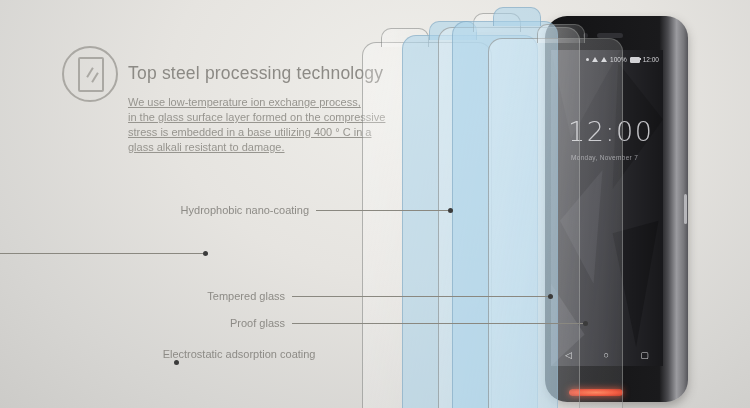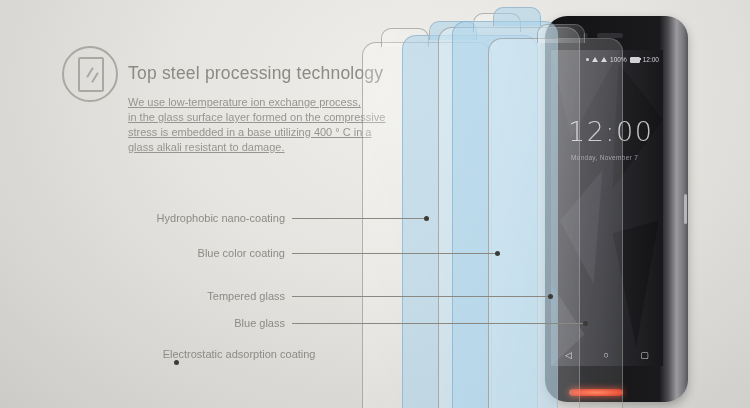--- a/index.html
+++ b/index.html
@@ -37,21 +37,21 @@
 
   
   .layer-row{
     position:absolute;left:0;height:16px;display:flex;align-items:center;z-index:10;
   }
   .layer-row .lbl{
     width:285px;text-align:right;font-size:11px;color:#8d8b86;padding-right:7px;white-space:nowrap;
   }
   .layer-row .lead{height:1px;background:#8a8880;}
   .layer-row .dot{width:5px;height:5px;border-radius:50%;background:#3b3b3b;flex:none;}
-  .row-1{top:210px;} .row-1 .lead{width:132px;}
+  .row-1{top:202px;padding-left:24px;} .row-1 .lead{width:132px;}
   .row-2{top:245px;} .row-2 .lead{width:203px;}
   .row-3{top:288px;} .row-3 .lead{width:256px;}
   .row-4{top:315px;} .row-4 .lead{width:291px;}
   .row-5{top:348px;flex-direction:column;} .row-5 .lead{width:353px;}
 
   
   .phone{
     position:absolute;left:545px;top:16px;width:143px;height:386px;z-index:2;
     border-radius:22px;
     background:linear-gradient(90deg,#131315 0%,#1a1a1c 80%,#4c4c50 86%,#9b9b9f 92%,#77777b 97%,#55555a 100%);
@@ -169,31 +169,30 @@
   <div class="sheet clear sh3"></div>
   <div class="sheet blue sh4"></div>
   <div class="sheet clear sh5"></div>
 
   <div class="layer-row row-1">
     <span class="lbl">Hydrophobic nano-coating</span>
     <span class="lead"></span>
     <span class="dot"></span>
   </div>
   <div class="layer-row row-2">
-    <span class="lbl">Blue color coating</span>
     <span class="lead"></span>
     <span class="dot"></span>
   </div>
   <div class="layer-row row-3">
     <span class="lbl">Tempered glass</span>
     <span class="lead"></span>
     <span class="dot"></span>
   </div>
   <div class="layer-row row-4">
-    <span class="lbl">Blue glass</span>
+    <span class="lbl">Proof glass</span>
     <span class="lead"></span>
     <span class="dot"></span>
   </div>
   <div class="layer-row row-5">
     <span class="lbl">Electrostatic adsorption coating</span>
     <span class="lead"></span>
     <span class="dot"></span>
   </div>
 
 </div>

